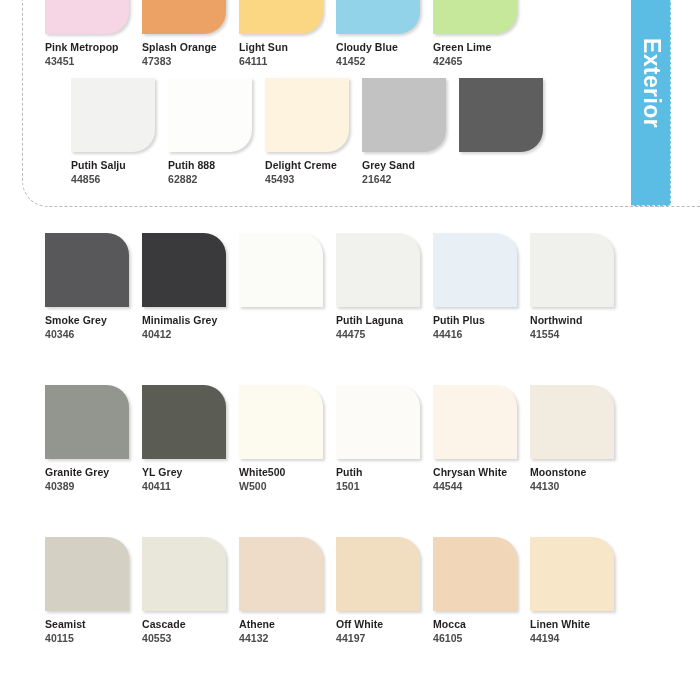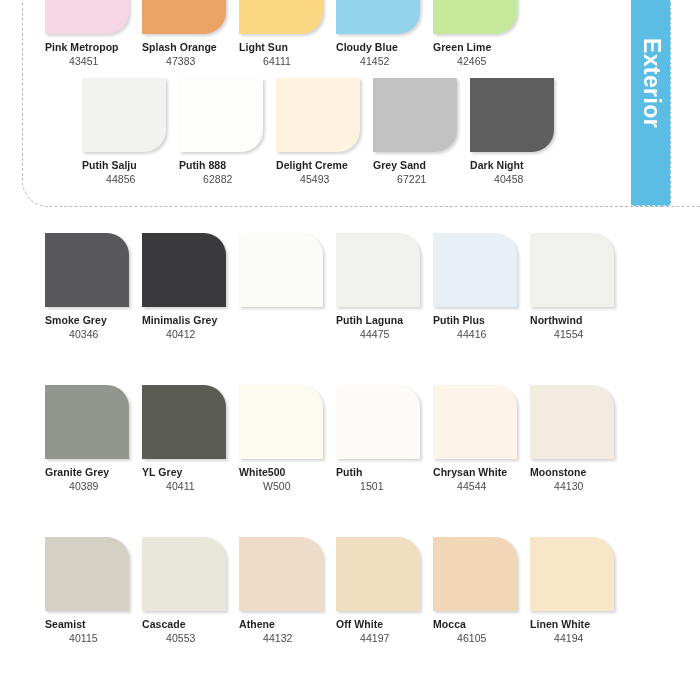--- a/index.html
+++ b/index.html
@@ -103,30 +103,29 @@
   }
   .cap-name {
     font-size: 10.5px;
     font-weight: bold;
     color: #231f20;
     letter-spacing: 0.05px;
     white-space: nowrap;
   }
   .cap-code {
     font-size: 10.5px;
-    font-weight: normal;
+    font-weight: bold;
     color: #4a4a4a;
     letter-spacing: 0.05px;
     padding-top: 2px;
-    margin-left: 24px;
   }
 
   
   #grid-top-r1 { left: 45px; top: -40px; }
-  #grid-top-r2 { left: 46px; top: 78px; padding-left: 36px; }
+  #grid-top-r2 { left: 35px; top: 78px; padding-left: 36px; }
   #grid-main   { left: 45px; top: 233px; row-gap: 44px; }
 </style>
 </head>
 <body>
 
 <div id="page">
 
   <div class="exterior-panel"></div>
   <div class="exterior-dash-extend"></div>
 
@@ -187,29 +186,25 @@
       <div class="swatch" style="background: rgb(253, 243, 223);"></div>
       <div class="cap">
         <div class="cap-name">Delight Creme</div>
         <div class="cap-code">45493</div>
       </div>
     </div>
     <div class="cell">
       <div class="swatch" style="background: rgb(194, 194, 194);"></div>
       <div class="cap">
         <div class="cap-name">Grey Sand</div>
-        <div class="cap-code">67221</div>
+        <div class="cap-code">21642</div>
       </div>
     </div>
     <div class="cell">
       <div class="swatch" style="background: rgb(94, 94, 94);"></div>
-      <div class="cap">
-        <div class="cap-name">Dark Night</div>
-        <div class="cap-code">40458</div>
-      </div>
     </div>
   </div>
 
   <div class="exterior-tab" style="background: rgb(91, 188, 228);">
     <span class="exterior-tab-label">Exterior</span>
   </div>
 
   <div class="grid sect-main" id="grid-main">
 
     <div class="cell">

